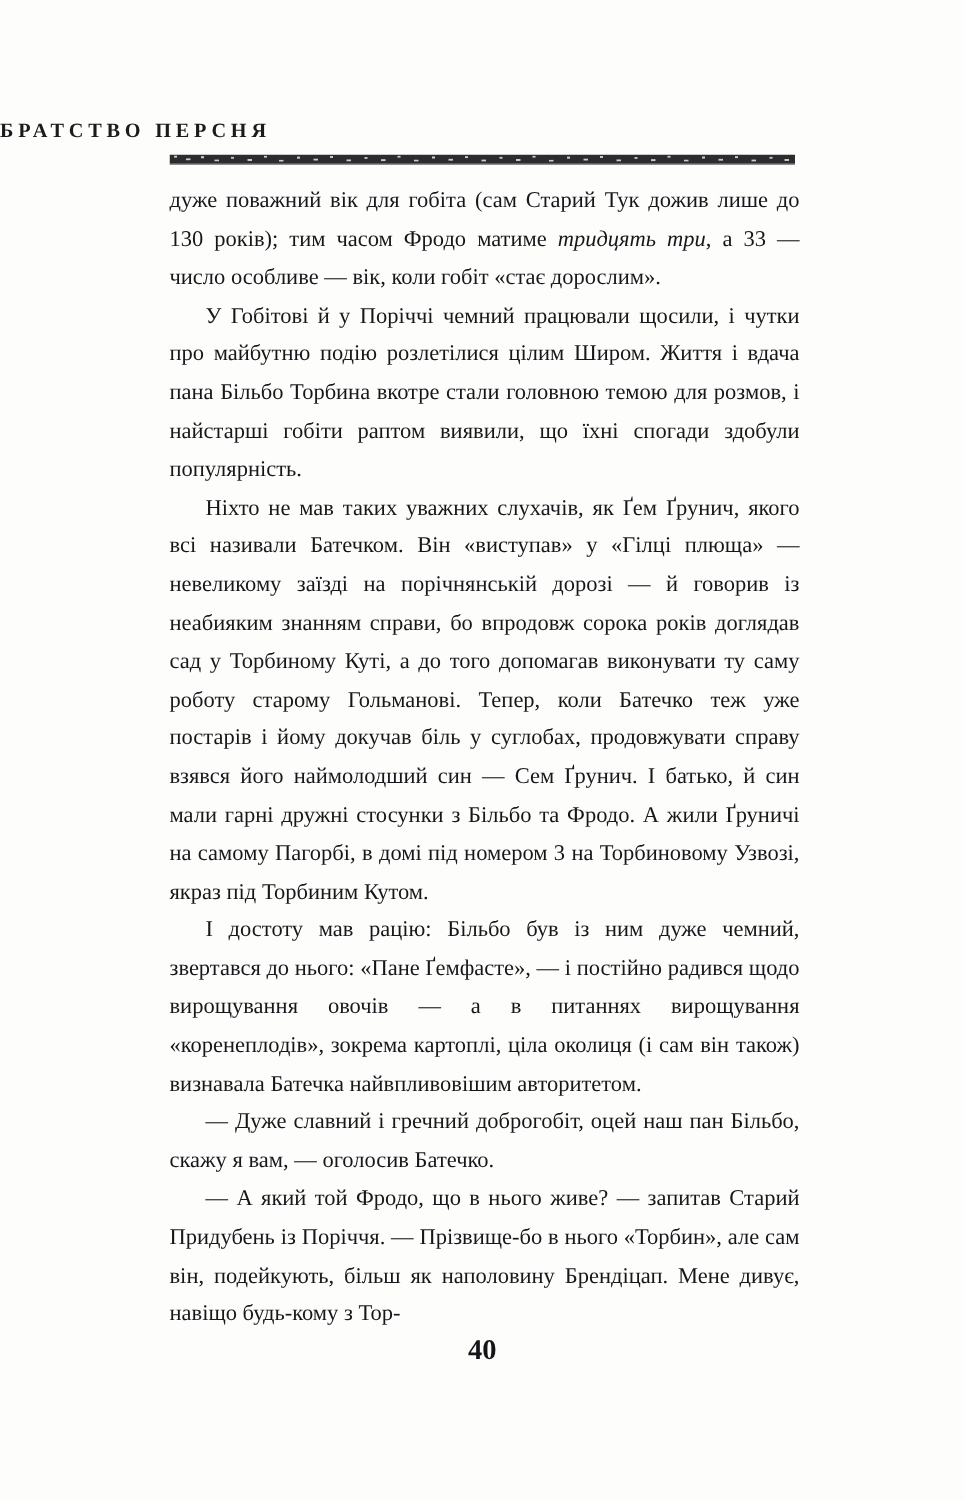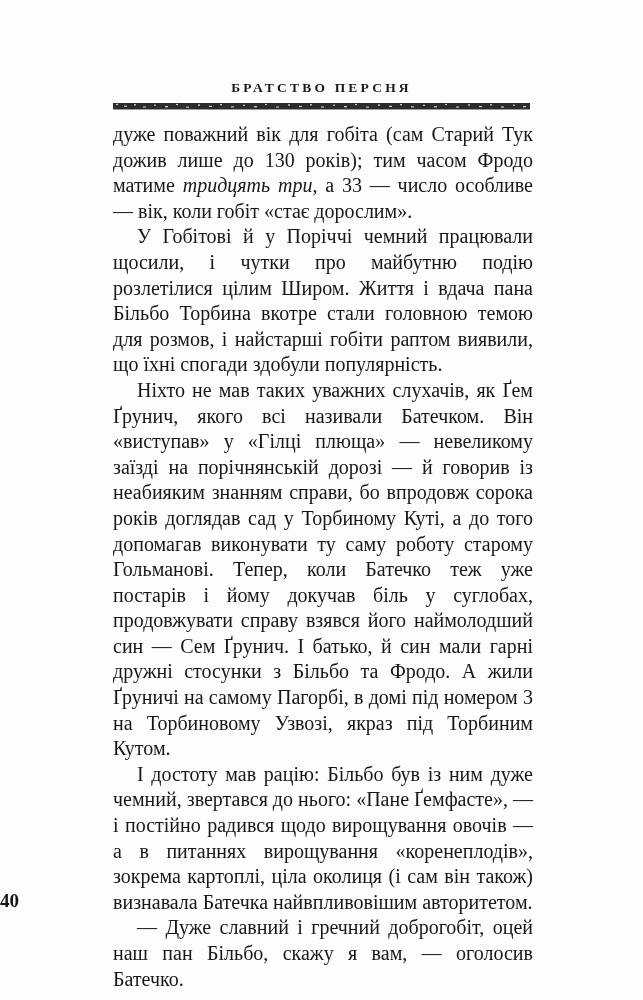--- a/index.html
+++ b/index.html
@@ -21,21 +21,21 @@
     top: 0;
     width: 643px;
     height: 1000px;
     background: #fdfdfb;
   }
   .header {
     position: absolute;
     left: 0;
     right: 0;
     top: 78px;
-    text-align: center;
+    text-align: left;
     text-decoration: underline;
   }
   .running-title {
     font-family: "Liberation Serif", serif;
     font-size: 13.5px;
     letter-spacing: 3.2px;
     font-weight: 700;
     color: #1a1b1d;
     text-transform: uppercase;
     display: inline-block;
@@ -49,37 +49,37 @@
   }
   .rule svg { display: block; }
   .content {
     position: absolute;
     left: 113px;
     top: 122px;
     width: 420px;
   }
   p.para {
     margin: 0;
-    font-size: 20px;
+    font-size: 15px;
     line-height: 25.6px;
     text-align: justify;
     text-justify: inter-word;
     hyphens: manual;
     color: #16171a;
     font-family: Liberation Serif, serif;
   }
   p.indent {
     text-indent: 24px;
   }
   .folio {
     position: absolute;
     left: 0;
     right: 0;
     top: 890px;
-    text-align: left;
+    text-align: center;
     font-size: 19px;
     font-weight: 700;
     color: #141517;
   }
   .it { font-style: italic; }
 </style>
 </head>
 <body>
 
 <div class="page">
@@ -134,17 +134,18 @@
       <rect x="0" y="6.2" width="417" height="0.8" fill="#8d8e90"></rect>
     </svg>
   </div>
 
   <div class="content">
     <p class="para" id="p1"><span>дуже поважний вік для гобіта (сам Старий Тук дожив лише до 130 років); тим часом Фродо матиме </span><span class="it">тридцять три</span><span>, а 33 — число особливе — вік, коли гобіт «стає дорослим».</span></p>
     <p class="para indent" id="p2"><span>У Гобітові й у Поріччі чемний працювали щосили, і чутки про майбутню подію розлетілися цілим Широм. Життя і вдача пана Більбо Торбина вкотре стали головною темою для розмов, і найстарші гобіти раптом виявили, що їхні спогади здобули популярність.</span></p>
     <p class="para indent" id="p3"><span>Ніхто не мав таких уважних слухачів, як Ґем Ґрунич, якого всі називали Батечком. Він «виступав» у «Гілці плюща» — невеликому заїзді на порічнянській дорозі — й говорив із неабияким знанням справи, бо впродовж сорока років доглядав сад у Торбиному Куті, а до того допомагав виконувати ту саму роботу старому Гольманові. Тепер, коли Батечко теж уже постарів і йому докучав біль у суглобах, продовжувати справу взявся його наймолодший син — Сем Ґрунич. І батько, й син мали гарні дружні стосунки з Більбо та Фродо. А жили Ґруничі на самому Пагорбі, в домі під номером 3 на Торбиновому Узвозі, якраз під Торбиним Кутом.</span></p>
     <p class="para indent" id="p5"><span>І достоту мав рацію: Більбо був із ним дуже чемний, звертався до нього: «Пане Ґемфасте», — і постійно радився щодо вирощування овочів — а в питаннях вирощування «коренеплодів», зокрема картоплі, ціла околиця (і сам він також) визнавала Батечка найвпливовішим авторитетом.</span></p>
     <p class="para indent" id="p4"><span>— Дуже славний і гречний доброгобіт, оцей наш пан Більбо, скажу я вам, — оголосив Батечко.</span></p>
+    <p class="para indent" id="p6"><span>— А який той Фродо, що в нього живе? — запитав Старий Придубень із Поріччя. — Прізвище-бо в нього «Торбин», але сам він, подейкують, більш як наполовину Брендіцап. Мене дивує, навіщо будь-кому з Тор-</span></p>
   </div>
 
   <div class="folio">40</div>
 
 </div>
 
 </body></html>

